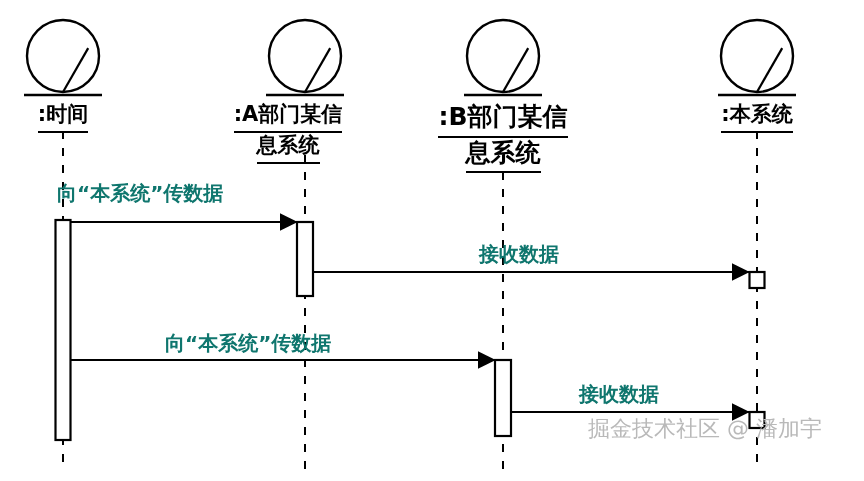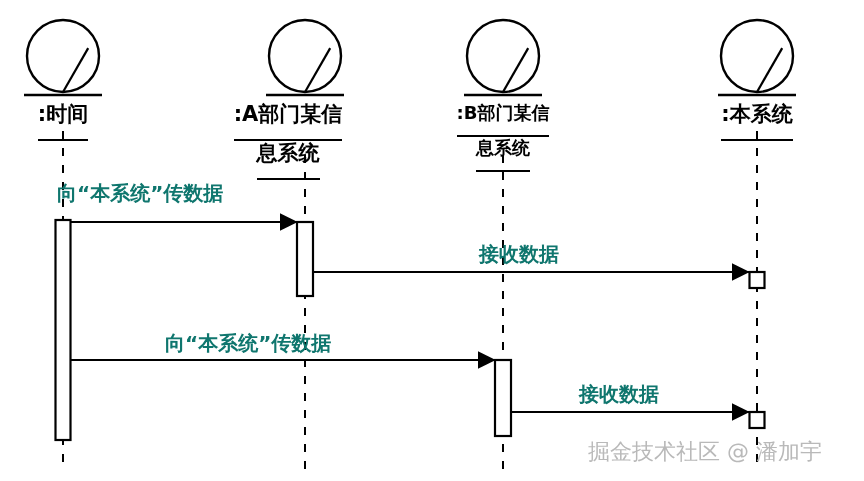--- a/index.html
+++ b/index.html
@@ -29,21 +29,21 @@
     text-align: center;
     font-weight: bold;
     color: #000000;
     line-height: 1.18;
     white-space: pre-line;
     letter-spacing: 0px;
   }
   .lifeline-label span {
     display: inline-block;
     border-bottom: 2px solid #000;
-    padding-bottom: 12px;
+    padding-bottom: 4px;
   }
   .msg-label {
     position: absolute;
     color: #0f766e;
     white-space: nowrap;
     font-weight: bold;
   }
   .watermark {
     position: absolute;
     color: #b9b9b9;
@@ -90,24 +90,24 @@
         <line x1="71" y1="222" x2="297" y2="222" stroke="#000000" stroke-width="2" marker-end="url(#solid-arrow)"></line>
         <line x1="313" y1="272" x2="749" y2="272" stroke="#000000" stroke-width="2" marker-end="url(#solid-arrow)"></line>
         <line x1="71" y1="360" x2="495" y2="360" stroke="#000000" stroke-width="2" marker-end="url(#solid-arrow)"></line>
         <line x1="511" y1="412" x2="749" y2="412" stroke="#000000" stroke-width="2" marker-end="url(#solid-arrow)"></line>
       </g>
   </svg>
 
   <div id="label-layer">
       <div class="lifeline-label" style="left: -87px; top: 102px; width: 300px; font-size: 21px;"><div><span>:时间</span></div></div>
       <div class="lifeline-label" style="left: 138px; top: 102px; width: 300px; font-size: 21px;"><div><span>:A部门某信</span></div><div><span>息系统</span></div></div>
-      <div class="lifeline-label" style="left: 353px; top: 102px; width: 300px; font-size: 18px;"><div><span>:B部门某信</span></div><div><span>息系统</span></div></div>
+      <div class="lifeline-label" style="left: 353px; top: 102px; width: 300px; font-size: 25px;"><div><span>:B部门某信</span></div><div><span>息系统</span></div></div>
       <div class="lifeline-label" style="left: 607px; top: 102px; width: 300px; font-size: 21px;"><div><span>:本系统</span></div></div>
     </div>
   <div id="msg-layer">
       <div class="msg-label" style="left: 57px; top: 180px; font-size: 20px;">向“本系统”传数据</div>
       <div class="msg-label" style="left: 479px; top: 241px; font-size: 20px;">接收数据</div>
       <div class="msg-label" style="left: 165px; top: 330px; font-size: 20px;">向“本系统”传数据</div>
       <div class="msg-label" style="left: 579px; top: 381px; font-size: 20px;">接收数据</div>
     </div>
 
-  <div class="watermark" style="left: 588px; top: 437px; font-size: 22px; color: rgb(185, 185, 185);">掘金技术社区 @ 潘加宇</div>
+  <div class="watermark" style="left: 588px; top: 414px; font-size: 22px; color: rgb(185, 185, 185);">掘金技术社区 @ 潘加宇</div>
 </div>
 
 </body></html>

